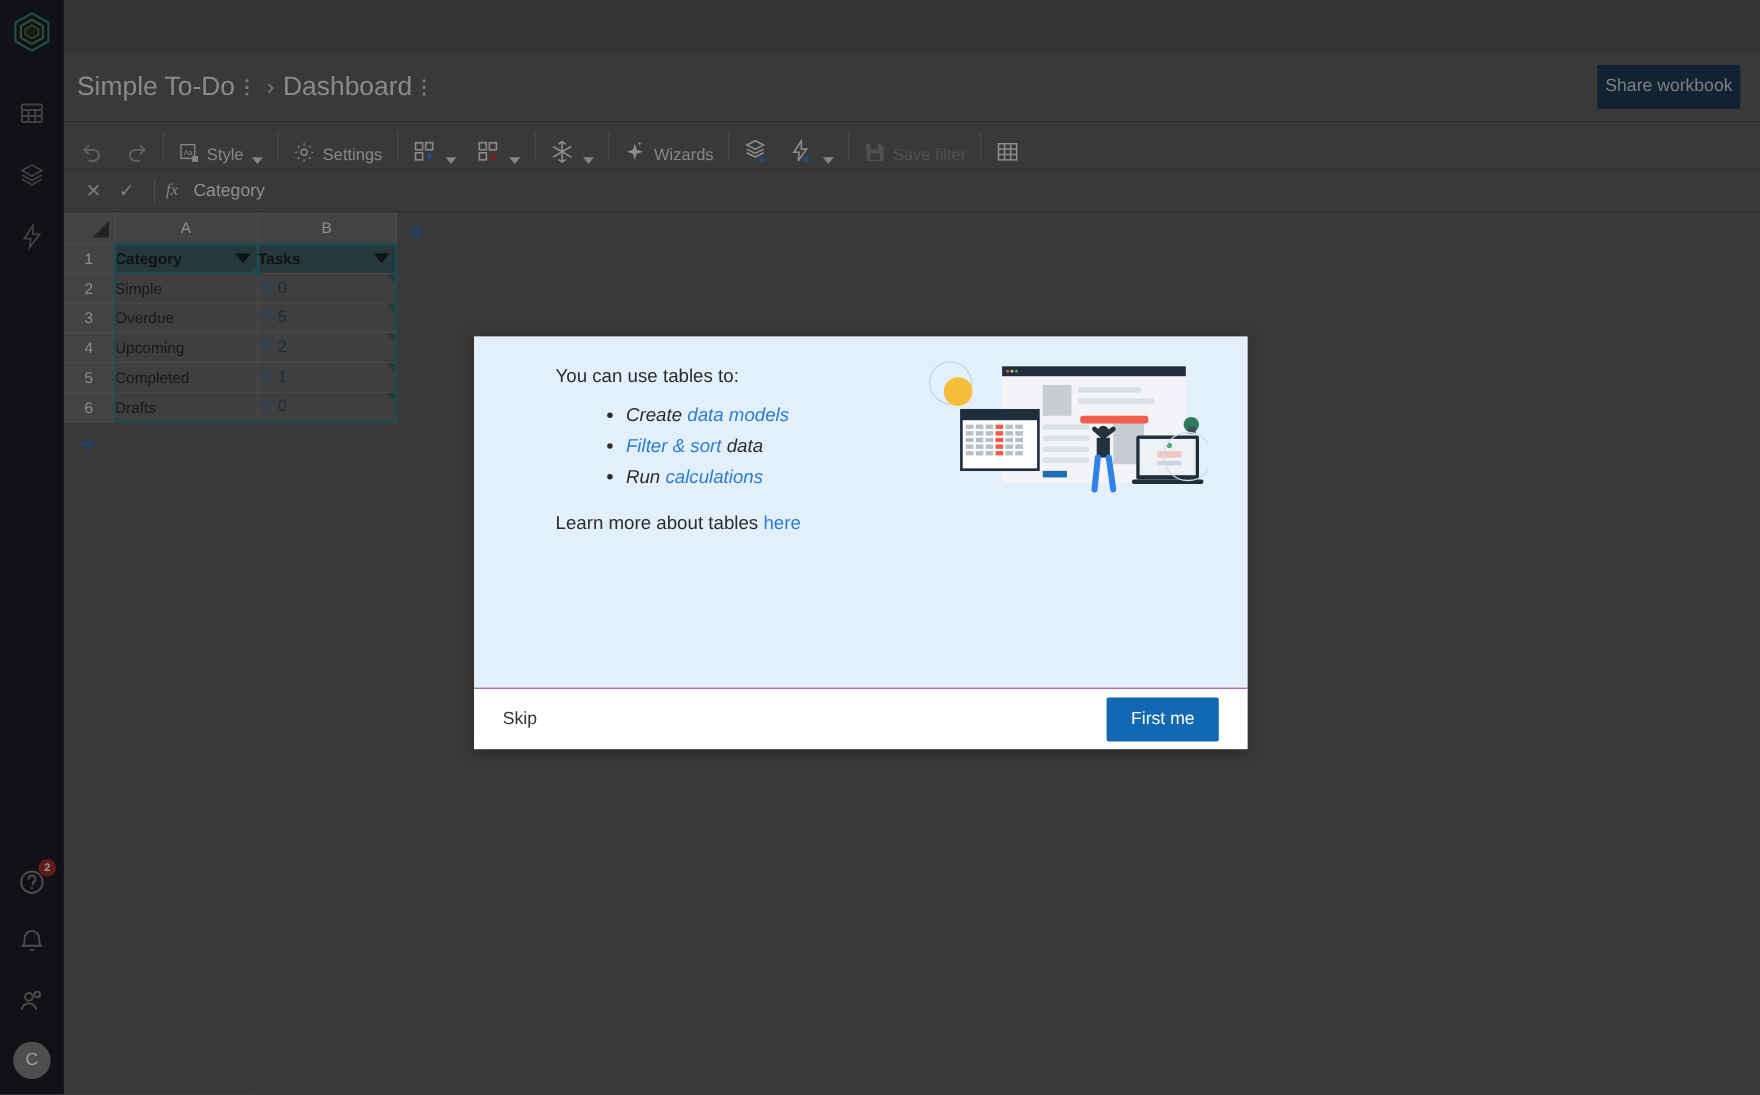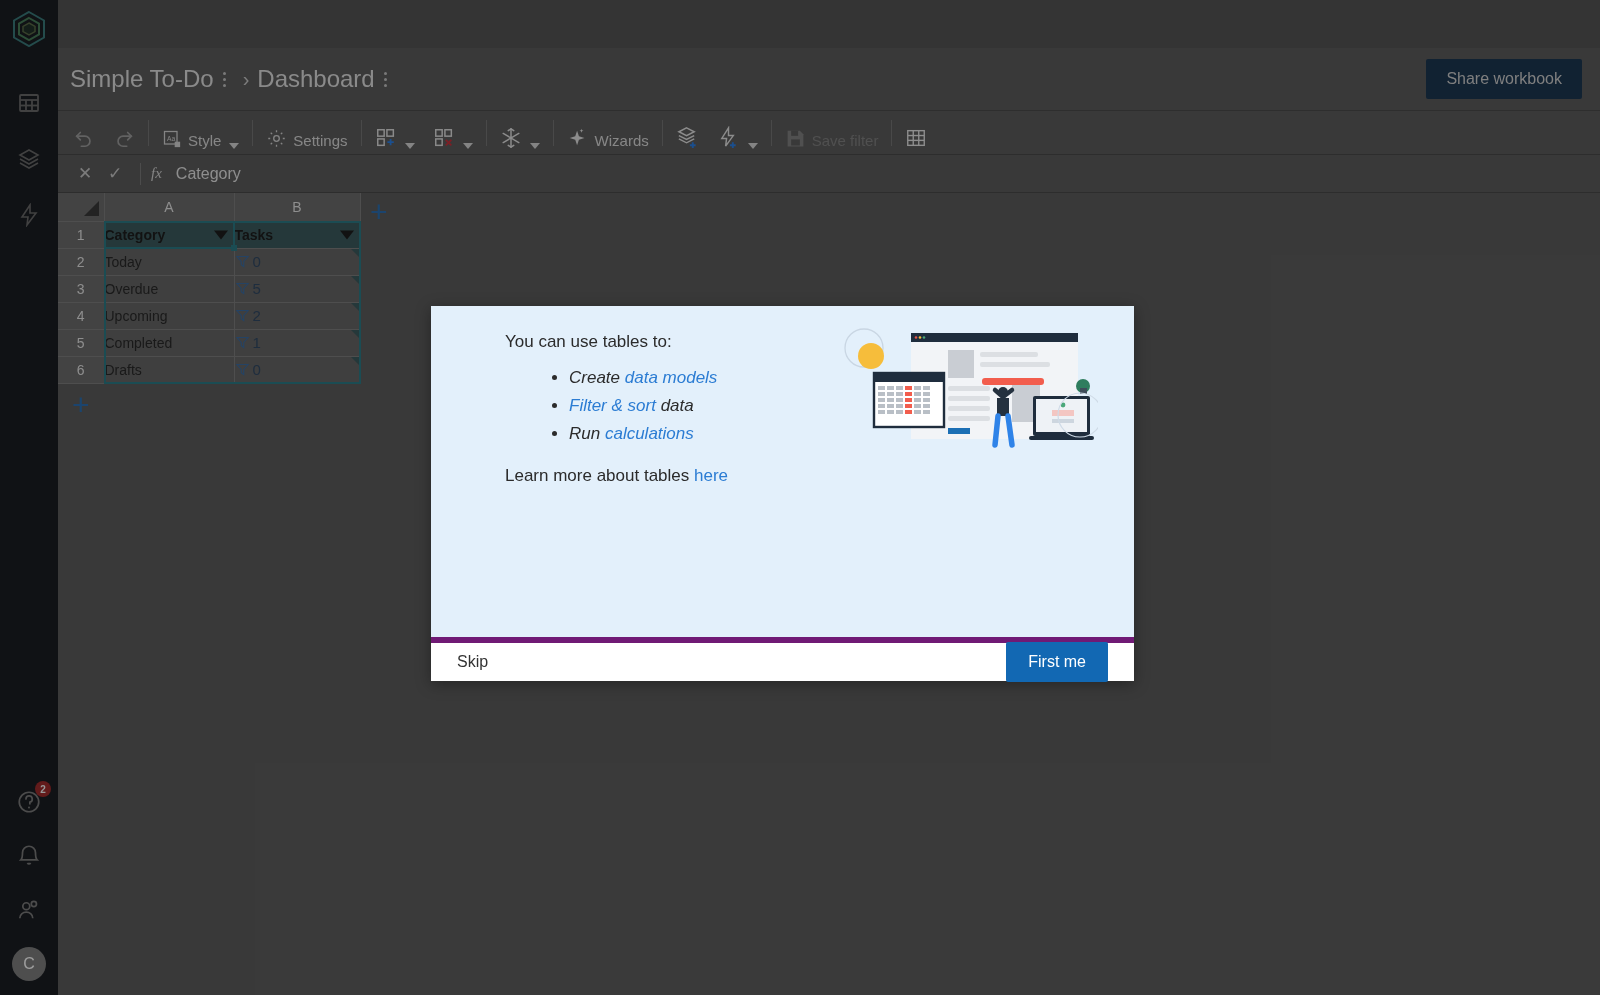--- a/index.html
+++ b/index.html
@@ -67,21 +67,21 @@
     font-size: 24px; color: #c9c9c9; cursor:pointer; white-space:nowrap;
   }
   .kebab {
     display:inline-flex; flex-direction:column; gap:3px; margin: 0 9px; cursor:pointer;
     vertical-align: middle;
   }
   .kebab i { width:3px; height:3px; border-radius:50%; background:#b0b0b0; display:block; }
   .chev { color:#b6b6b6; font-size:20px; margin: 0 8px; }
   .share-btn {
     margin-left:auto; background:#102a43; color:#b9b9b9; border:none;
-    font-size: 16px; padding: 11px 20px; cursor:pointer; font-family:inherit;
+    font-size: 16px; padding: 11px 7px; cursor:pointer; font-family:inherit;
     border-radius: 2px;
   }
 
   
   .toolbar {
     position:absolute; left:58px; top:111px; width:1542px; height:44px;
     background:#4e4e4e; display:flex; align-items:center; padding: 0 6px;
     border-bottom: 1px solid #3b3b3b;
   }
   .tb { display:flex; align-items:flex-end; gap: 6px; padding: 0 9px; cursor:pointer;
@@ -151,22 +151,22 @@
     position:relative;
   }
   .body-left { width:300px; }
   .body-left .lead { font-size:17px; color:#2b2b2b; margin-bottom: 16px; }
   .body-left ul { margin-left: 64px; font-style: italic; }
   .body-left li { font-size:17px; color:#2b2b2b; margin-bottom: 8px; }
   .body-left a, .lnk { color:#2b7cd3; text-decoration:none; cursor:pointer; }
   .body-left .learn { margin-top: 22px; font-size:17px; color:#2b2b2b; }
   .illus { position:absolute; right:36px; top:14px; }
   .modal-foot {
-    height:44px; background:#fff; display:flex; align-items:center;
-    padding: 0 26px; border-top: 6px solid #701a75;
+    height:56px; background:#fff; display:flex; align-items:center;
+    padding: 0 26px; border-top: 1px solid #701a75;
   }
   .skip { font-size:16px; color:#333; cursor:pointer; }
   .showme {
     margin-left:auto; background:#1268b3; color:#fff; border:none;
     font-size:16px; padding: 11px 22px; cursor:pointer; font-family:inherit;
     border-radius: 2px;
   }
 </style>
 </head>
 <body>
@@ -375,21 +375,21 @@
           <span>Category</span>
           <span class="fdrop"></span>
         </td>
         <td class="cell hdr">
           <span>Tasks</span>
           <span class="fdrop"></span>
         </td>
       </tr>
       <tr>
         <td class="rowh">2</td>
-        <td class="cell">Today</td>
+        <td class="cell">Simple</td>
         <td class="cell">
           <span class="cmark"></span>
           <span class="filtercell">
             <svg width="15" height="15" viewBox="0 0 24 24" fill="none" stroke="#2f5c8f" stroke-width="1.8">
               <polygon points="3,4 21,4 14,12 14,20 10,17 10,12"></polygon>
             </svg>
             <span class="fnum">0</span>
           </span>
         </td>
       </tr>

